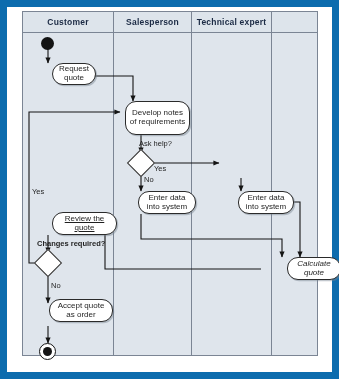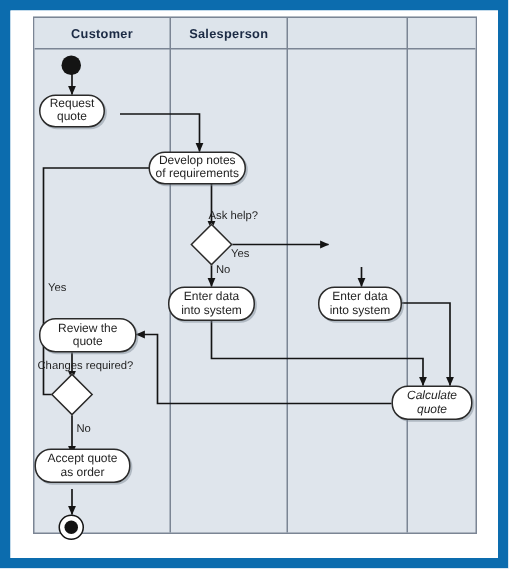--- a/index.html
+++ b/index.html
@@ -87,20 +87,21 @@
     border-radius: 11px;
     display: flex;
     align-items: center;
     justify-content: center;
     text-align: center;
     font-size: 8px;
     color: #1f1f1f;
     line-height: 1.12;
     padding: 1px 3px;
     box-shadow: 1.2px 1.2px 0 rgba(120,130,145,0.45);
+    margin-left: 26px;
   }
   .node span { display: block; }
   
   .start-node {
     position: absolute;
     width: 13px; height: 13px;
     border-radius: 50%;
     background: #141414;
   }
   
@@ -145,20 +146,21 @@
 
   <div id="outer-frame"></div>
   <div id="inner-white"></div>
 
   <div id="diagram">
 
     <div id="header-row"></div>
 
     <div class="lane-header" style="left:0px;   width:90px;">Customer</div>
     <div class="lane-header" style="left:91px;  width:77px;">Salesperson</div>
+    <div class="lane-header" style="left:169px; width:79px;">Technical expert</div>
 
     <div class="lane-divider" style="left:90px;"></div>
     <div class="lane-divider" style="left:168px;"></div>
     <div class="lane-divider" style="left:248px;"></div>
 
     <svg id="wires" viewBox="0 0 296 345">
       <defs>
         <marker id="ah" markerWidth="7" markerHeight="7" refX="5.6" refY="3" orient="auto" markerUnits="userSpaceOnUse">
           <path d="M0,0.4 L6,3 L0,5.6 z" fill="#141414"></path>
         </marker>
@@ -195,21 +197,21 @@
 
     <div class="start-node" style="left:18px; top:25px;"></div>
 
     <div class="node" style="left:3px; top:51px; width:44px; height:22px;">
       <div>
         <span>Request</span>
         <span>quote</span>
       </div>
     </div>
 
-    <div class="node" style="left:76px; top:89px; width:65px; height:22px;">
+    <div class="node" style="left:76px; top:89px; width:65px; height:34px;">
       <div>
         <span>Develop notes</span>
         <span>of requirements</span>
       </div>
     </div>
 
     <div class="decision" style="left:108px; top:141px;"></div>
 
 
     <div class="node" style="left:89px; top:179px; width:58px; height:23px;">
@@ -226,21 +228,21 @@
       </div>
     </div>
 
     <div class="node" style="left:238px; top:245px; width:54px; height:23px;font-style:italic;">
       <div>
         <span>Calculate</span>
         <span>quote</span>
       </div>
     </div>
 
-    <div class="node" style="left:3px; top:200px; width:65px; height:23px;">
+    <div class="node" style="left:3px; top:200px; width:65px; height:23px;text-decoration:underline;">
       <div>
         <span>Review the</span>
         <span>quote</span>
       </div>
     </div>
 
     <div class="decision" style="left:15px; top:241px;"></div>
 
     <div class="node" style="left:0px; top:287px; width:64px; height:23px;">
       <div>
@@ -250,20 +252,20 @@
     </div>
 
     <div class="end-node" style="left:16px; top:331px;"></div>
 
     <div class="edge-label" style="left:104px; top:128px;margin-left:12px;">Ask help?</div>
 
     <div class="edge-label" style="left:131px; top:153px;">Yes</div>
 
     <div class="edge-label" style="left:121px; top:164px;">No</div>
 
-    <div class="edge-label" style="left:2px; top:228px;">Changes required?</div>
+    <div class="edge-label" style="left:14px; top:228px;font-weight:bold;">Changes required?</div>
 
     <div class="edge-label" style="left:9px; top:176px;">Yes</div>
 
     <div class="edge-label" style="left:28px; top:270px;">No</div>
 
   </div>
 </div>
 
 </body></html>

